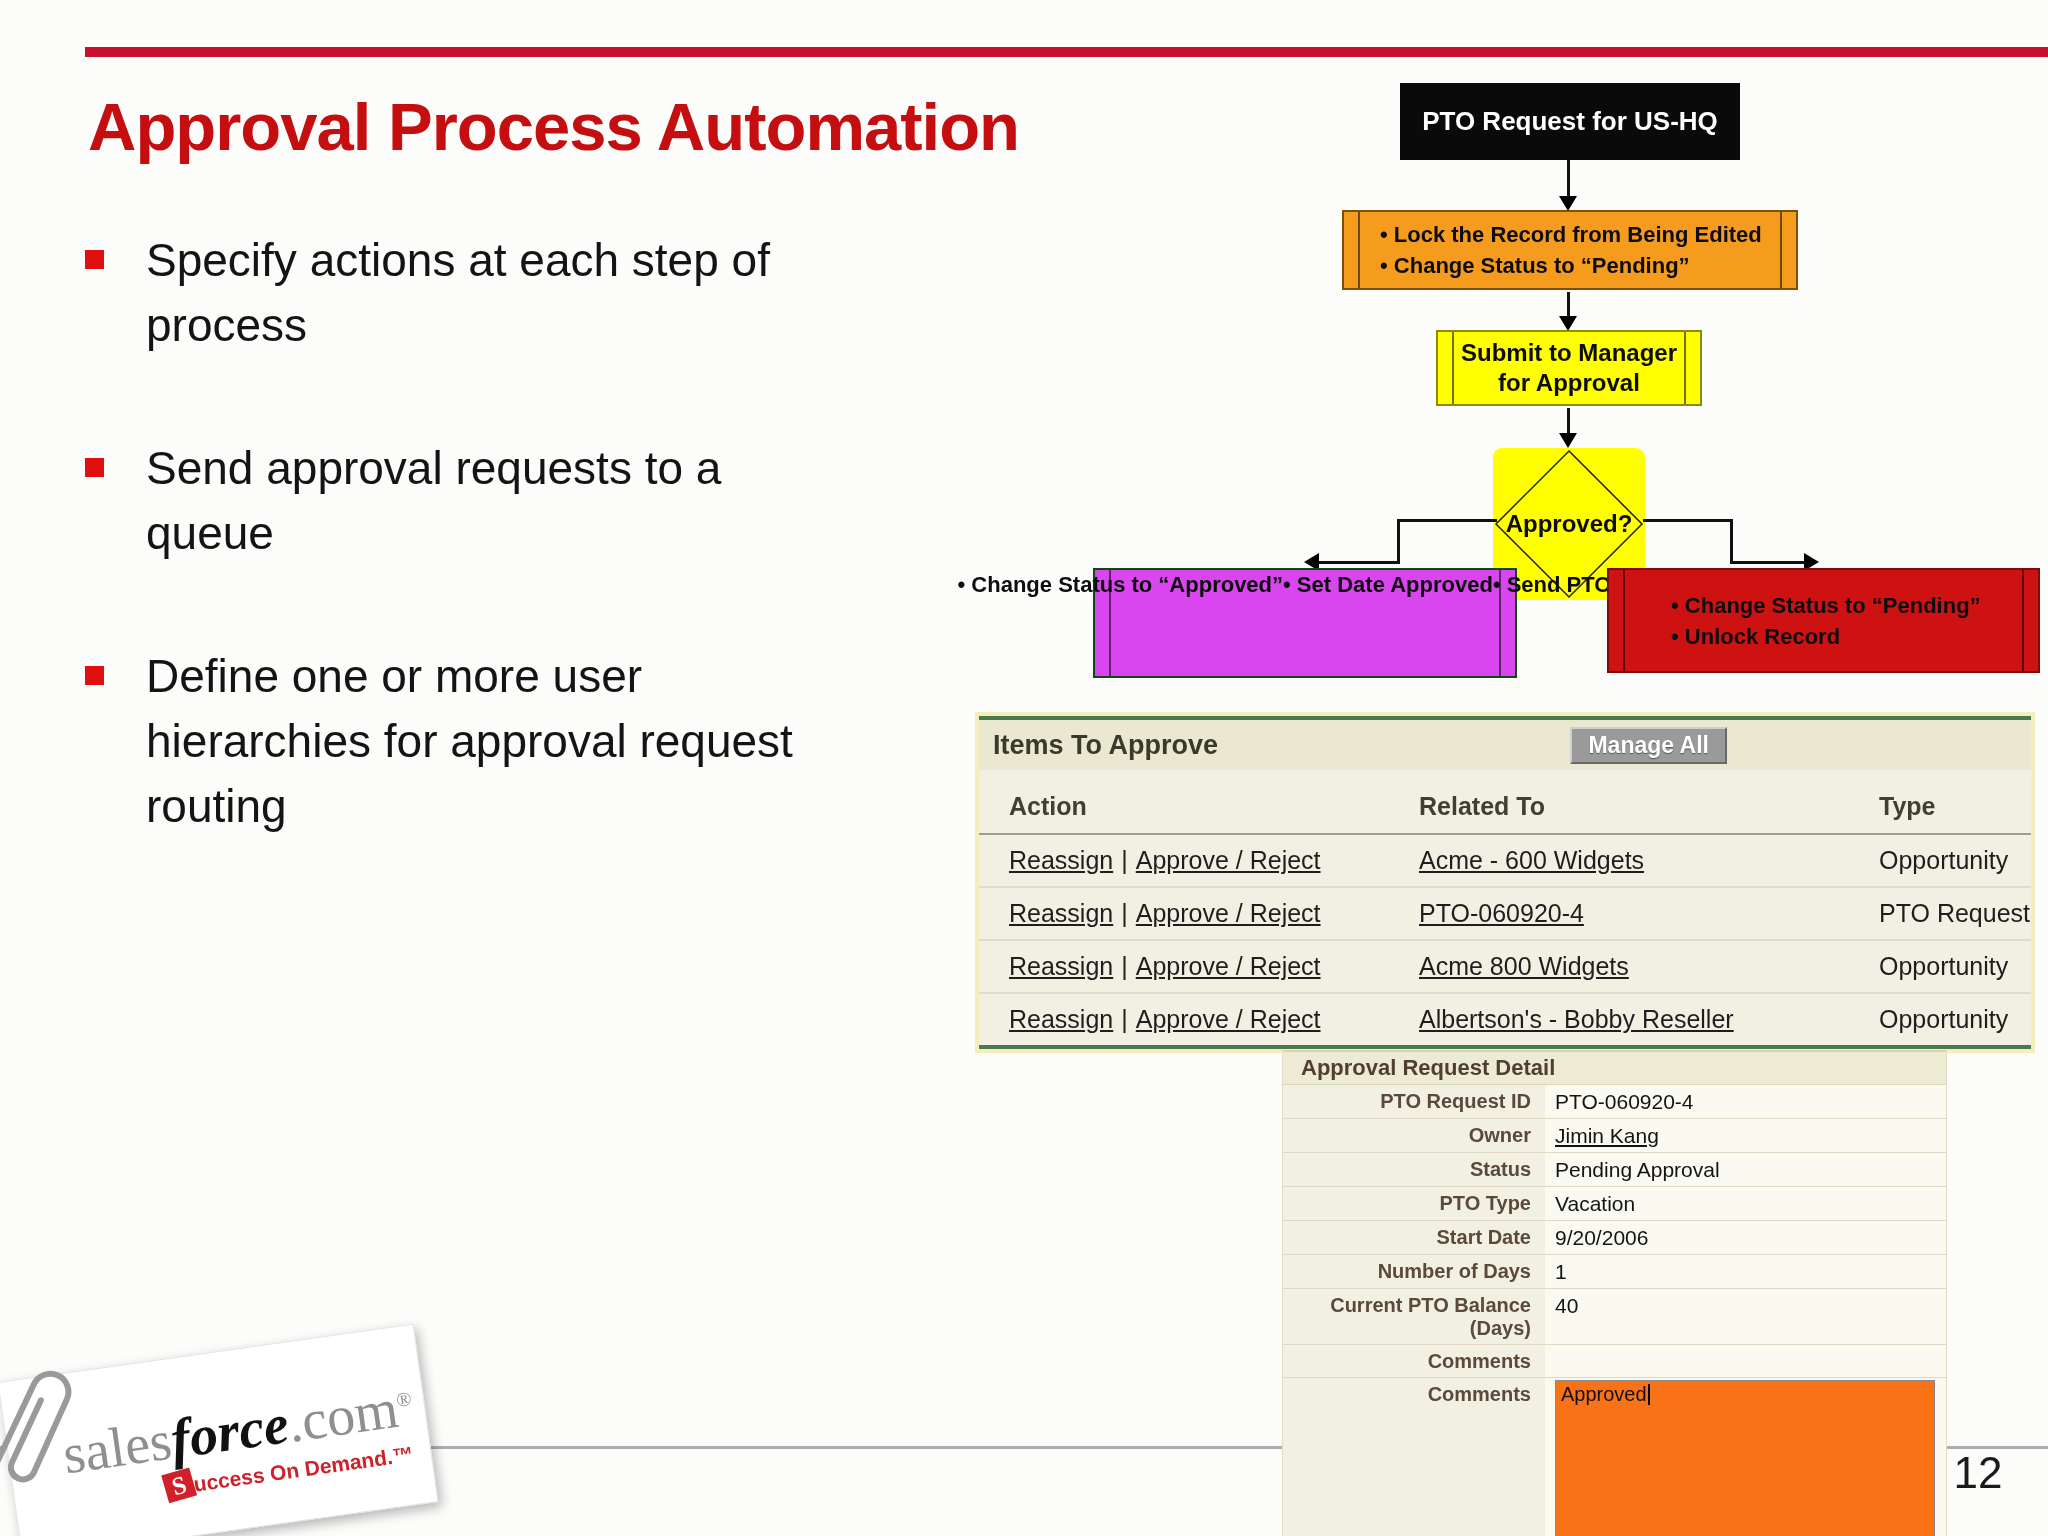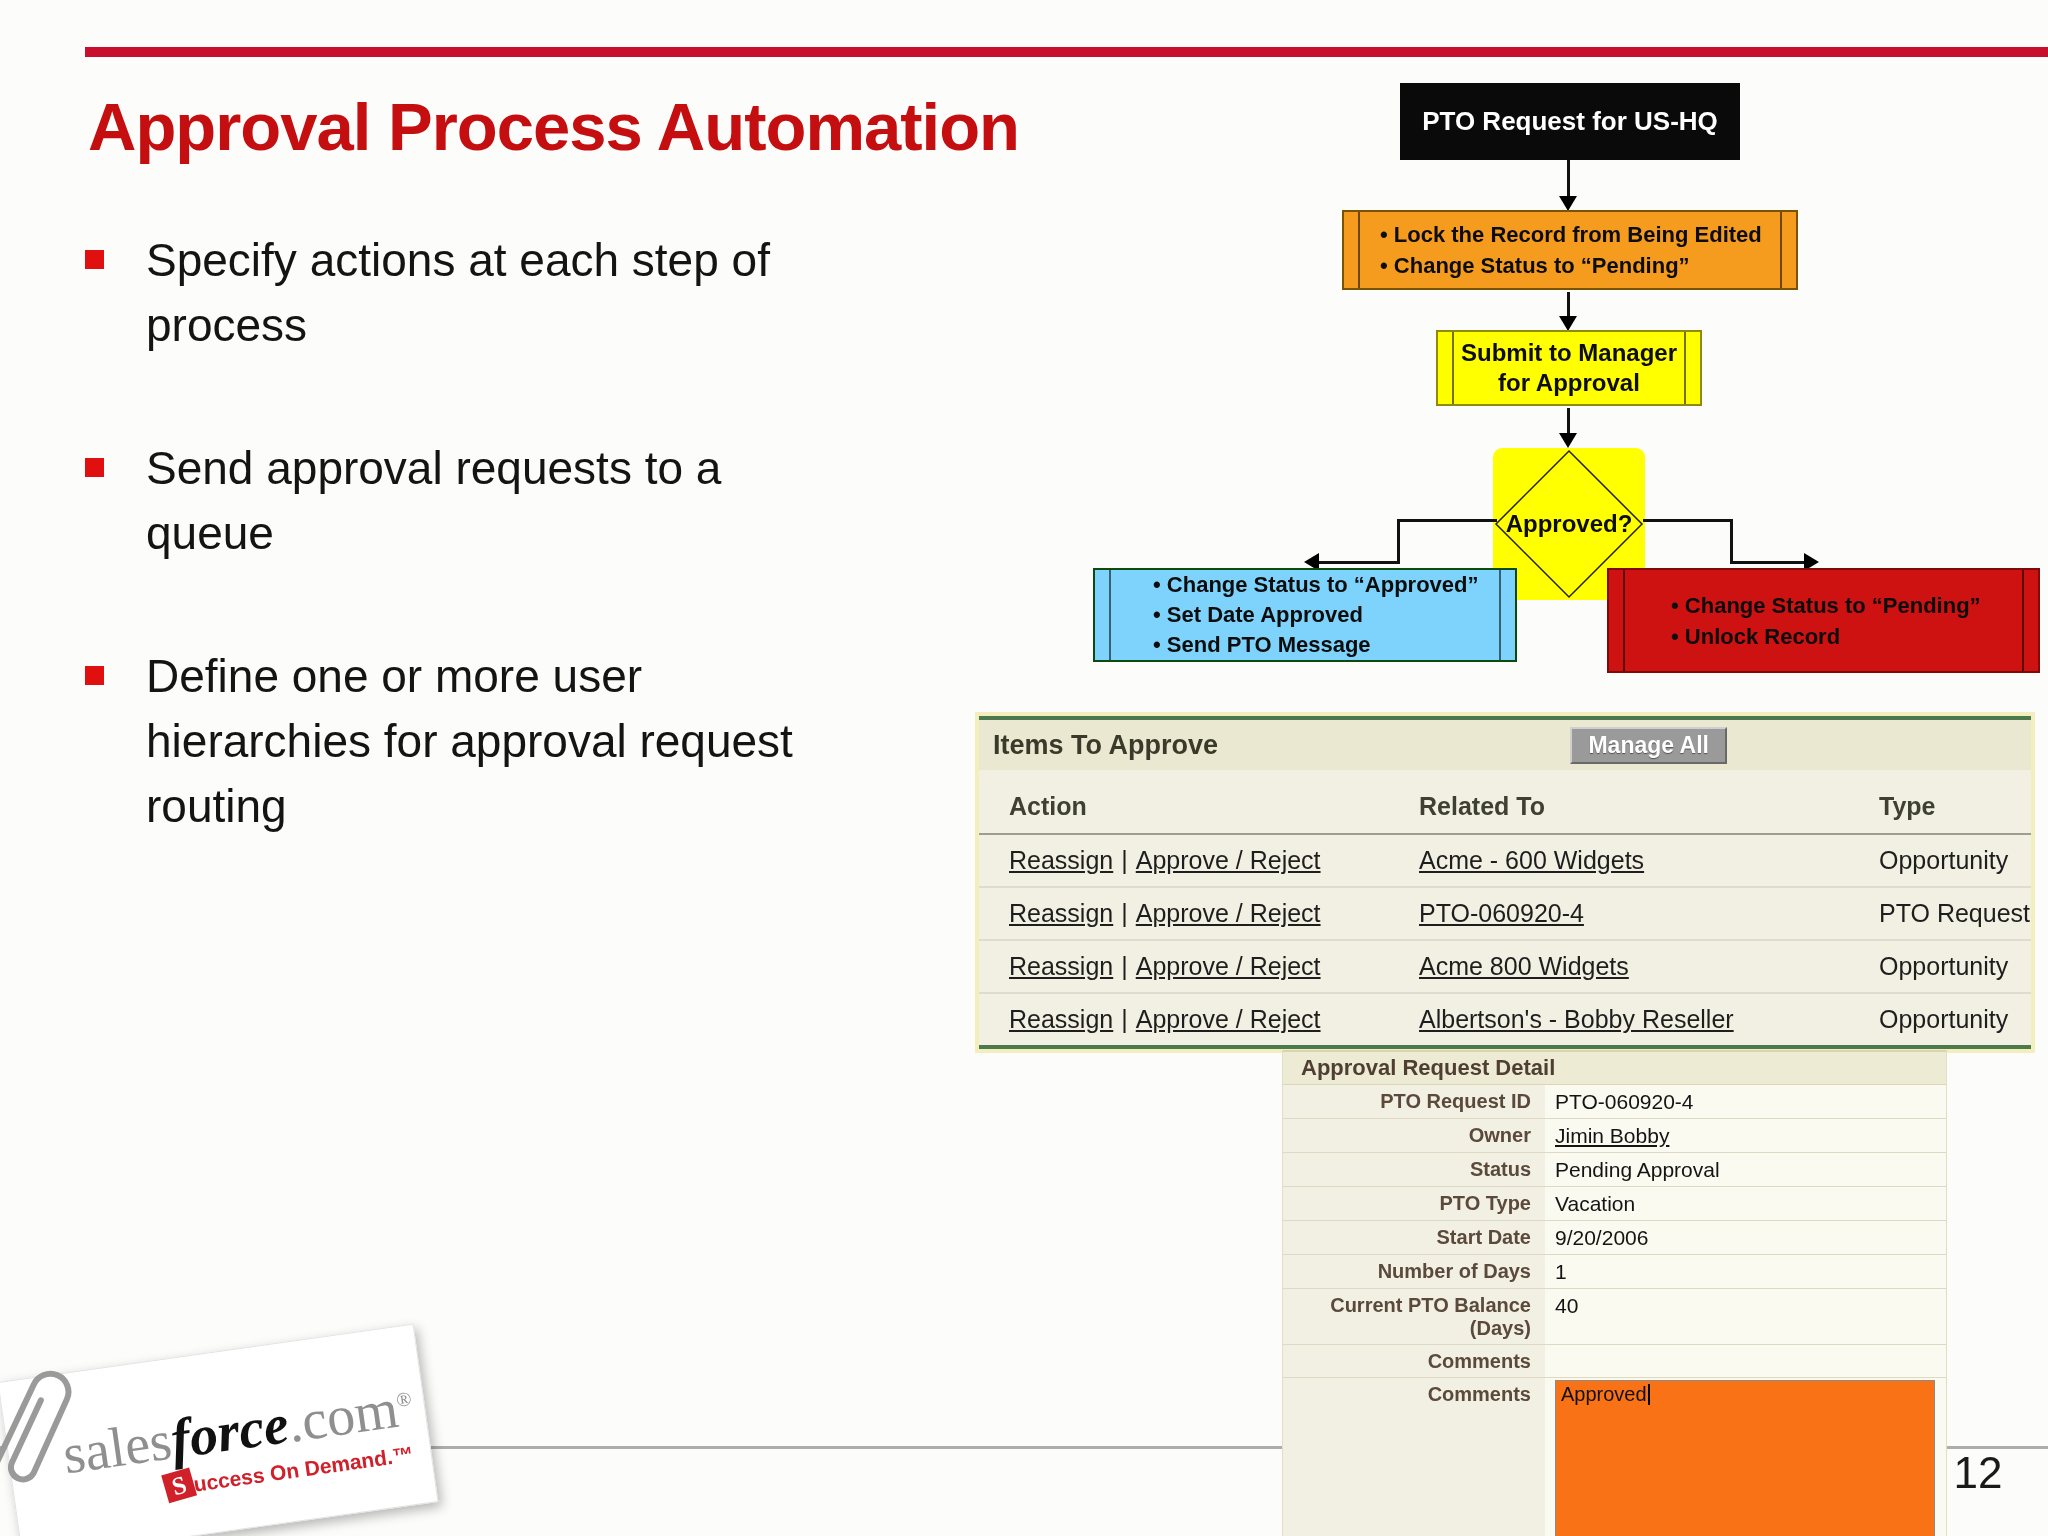--- a/index.html
+++ b/index.html
@@ -24,22 +24,22 @@
   #flow-start{left:1400px;top:83px;width:340px;height:77px;background:#0A0A0A;color:#fff;
               display:flex;align-items:center;justify-content:center;font-size:26px;}
   #flow-lock{left:1342px;top:210px;width:456px;height:80px;background:#F59B1E;border:2px solid #7A5200;
              display:flex;flex-direction:column;justify-content:center;padding-left:36px;font-size:22px;line-height:31px;white-space:nowrap;}
   #flow-submit{left:1436px;top:330px;width:266px;height:76px;background:#FFFF00;border:2px solid #8F8A00;
              display:flex;flex-direction:column;justify-content:center;align-items:center;font-size:24px;line-height:30px;}
   #flow-decision{left:1493px;top:448px;width:152px;height:152px;background:#FFFF00;border-radius:9px;}
   #flow-decision svg{position:absolute;left:0;top:0;}
   #flow-decision .dtxt{position:absolute;left:0;top:0;width:152px;height:152px;display:flex;align-items:center;
              justify-content:center;font-size:24px;font-weight:bold;color:#0d0d0d;}
-  #flow-approved{left:1093px;top:568px;width:424px;height:94px;background:#7dd3fc;border:2px solid #0E4A0E;
-             display:flex;flex-direction:column;justify-content:center;padding-left:58px;font-size:22px;line-height:30px;white-space:nowrap;}
+  #flow-approved{left:1093px;top:568px;width:424px;height:110px;background:#d946ef;border:2px solid #0E4A0E;
+             display:flex;flex-direction:row;justify-content:center;padding-left:58px;font-size:22px;line-height:30px;white-space:nowrap;}
   #flow-rejected{left:1607px;top:568px;width:433px;height:105px;background:#CE1212;border:2px solid #7E0A0A;
              display:flex;flex-direction:column;justify-content:center;padding-left:62px;font-size:22px;line-height:31px;white-space:nowrap;}
 
   .vline{position:absolute;width:3px;background:#111;}
   .hline{position:absolute;height:3px;background:#111;}
   .ah-down{position:absolute;width:0;height:0;border-left:9px solid transparent;border-right:9px solid transparent;border-top:15px solid #000;}
   .ah-left{position:absolute;width:0;height:0;border-top:9px solid transparent;border-bottom:9px solid transparent;border-right:15px solid #000;}
   .ah-right{position:absolute;width:0;height:0;border-top:9px solid transparent;border-bottom:9px solid transparent;border-left:15px solid #000;}
 
   
@@ -212,21 +212,21 @@
 <div class="abs" id="detail-panel">
   <div id="detail-header">Approval Request Detail</div>
 
   <div class="d-row">
     <div class="d-label">PTO Request ID</div>
     <div class="d-value">PTO-060920-4</div>
   </div>
   <div class="d-row">
     <div class="d-label">Owner</div>
     <div class="d-value">
-      <span class="d-link">Jimin Bobby</span>
+      <span class="d-link">Jimin Kang</span>
     </div>
   </div>
   <div class="d-row">
     <div class="d-label">Status</div>
     <div class="d-value">Pending Approval</div>
   </div>
   <div class="d-row">
     <div class="d-label">PTO Type</div>
     <div class="d-value">Vacation</div>
   </div>

